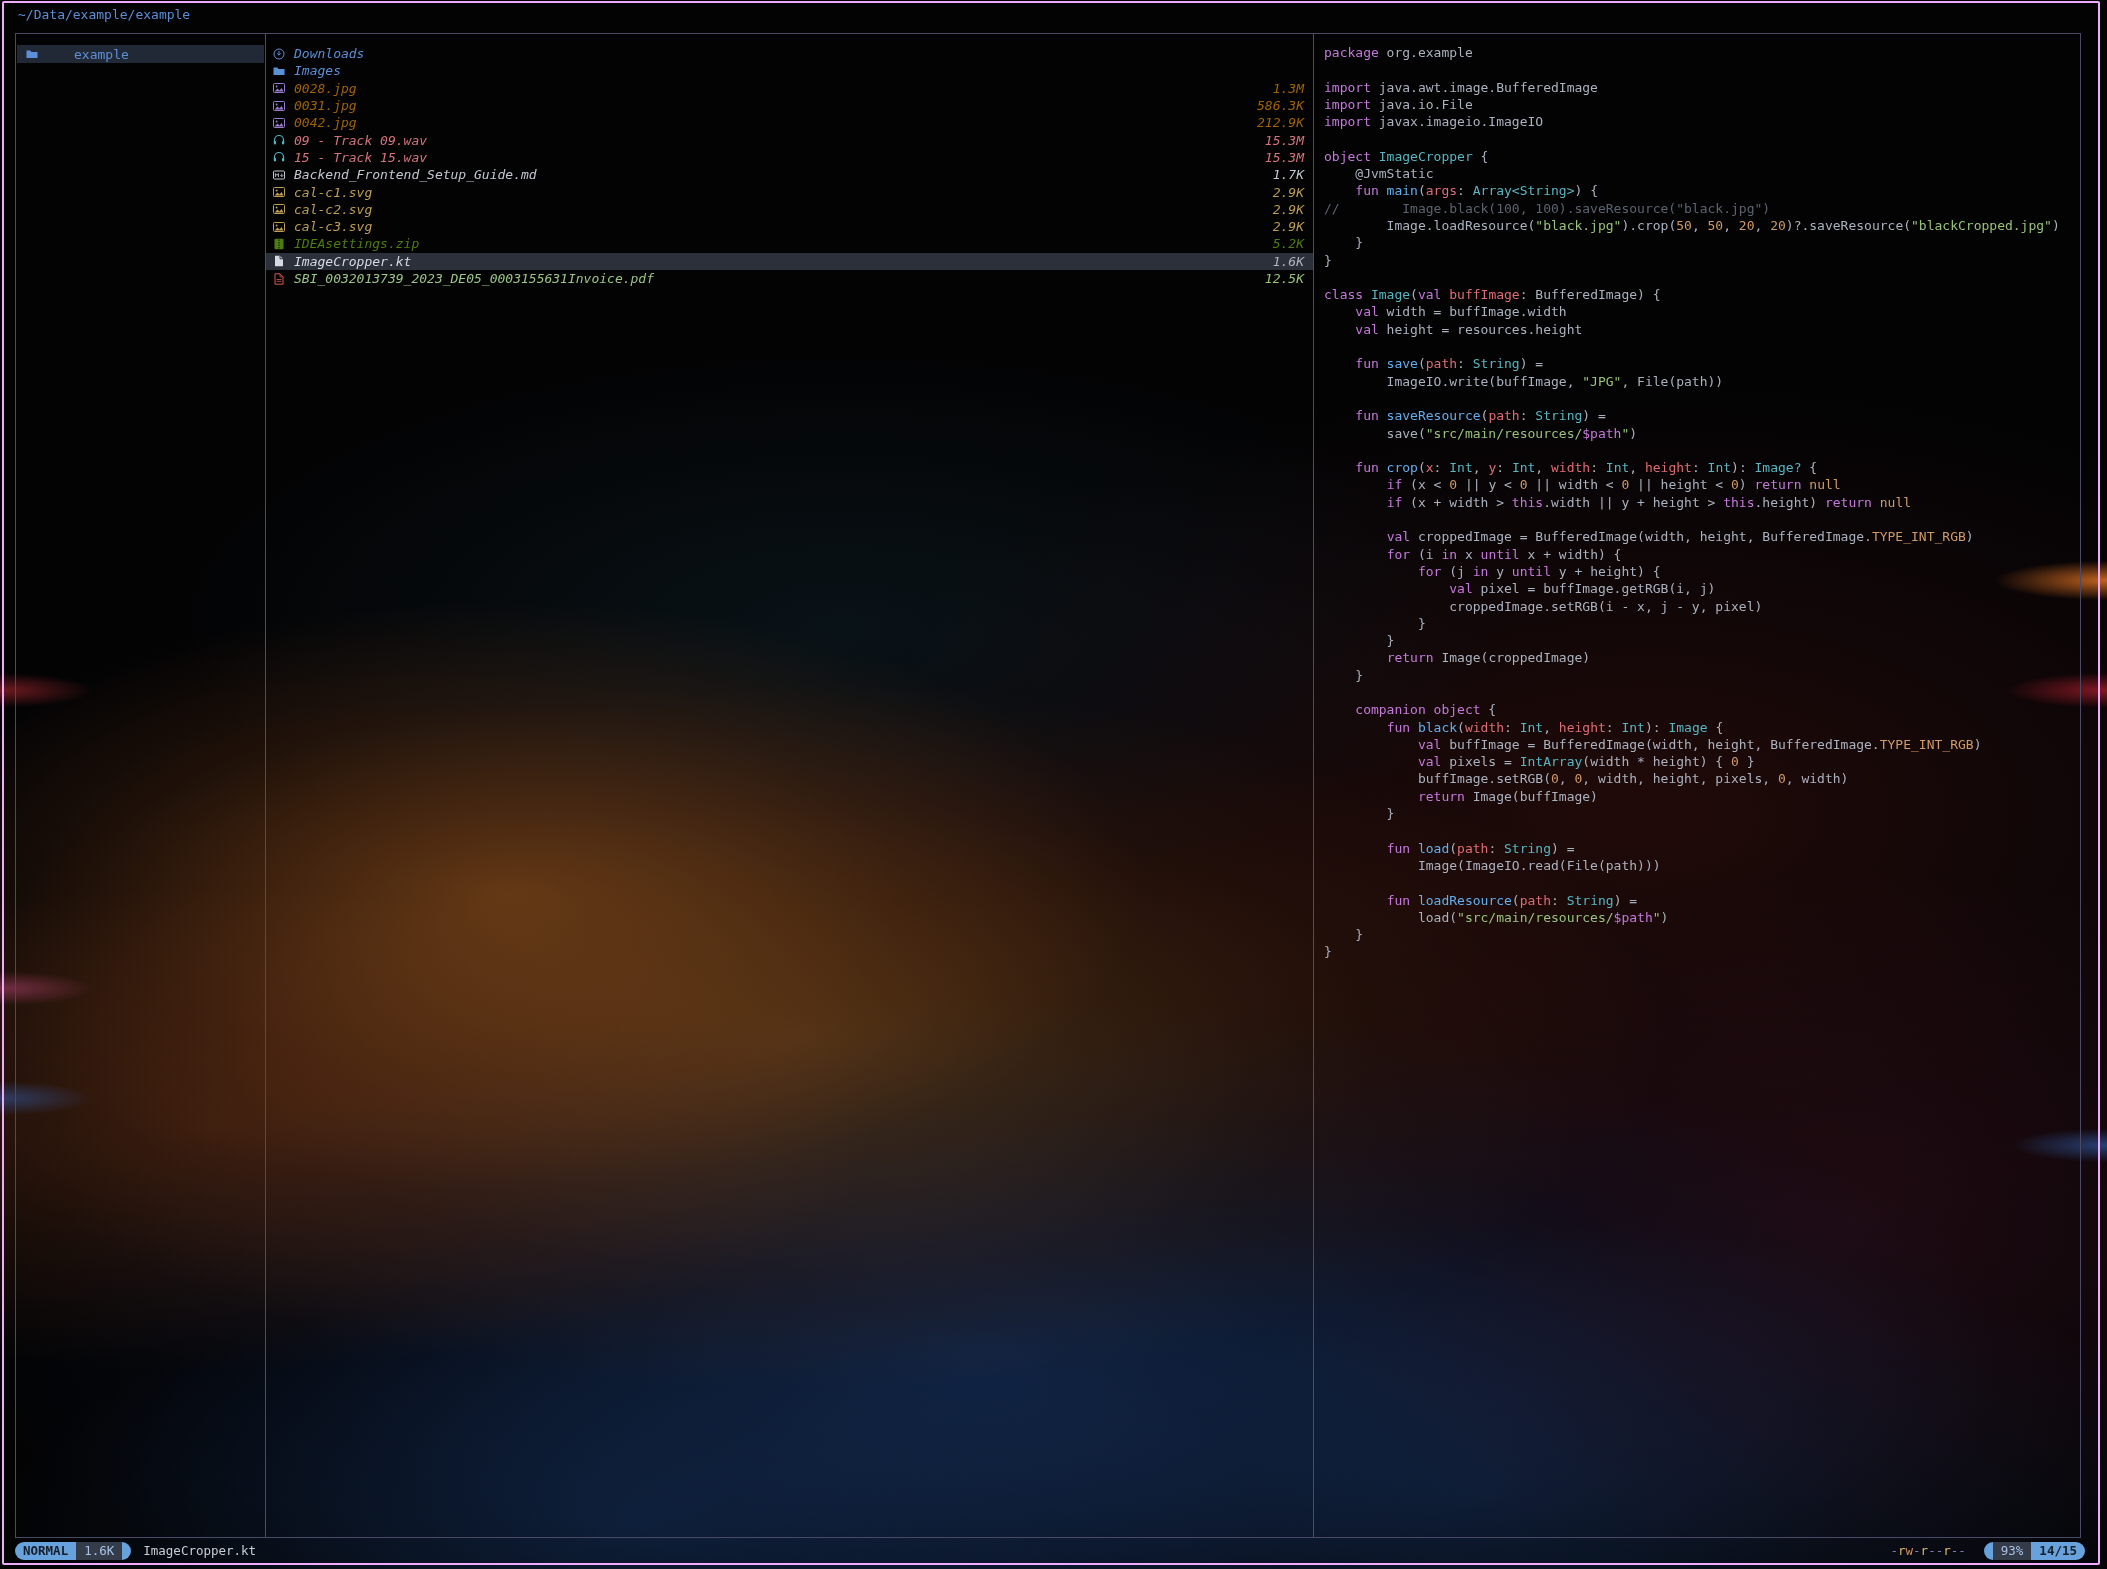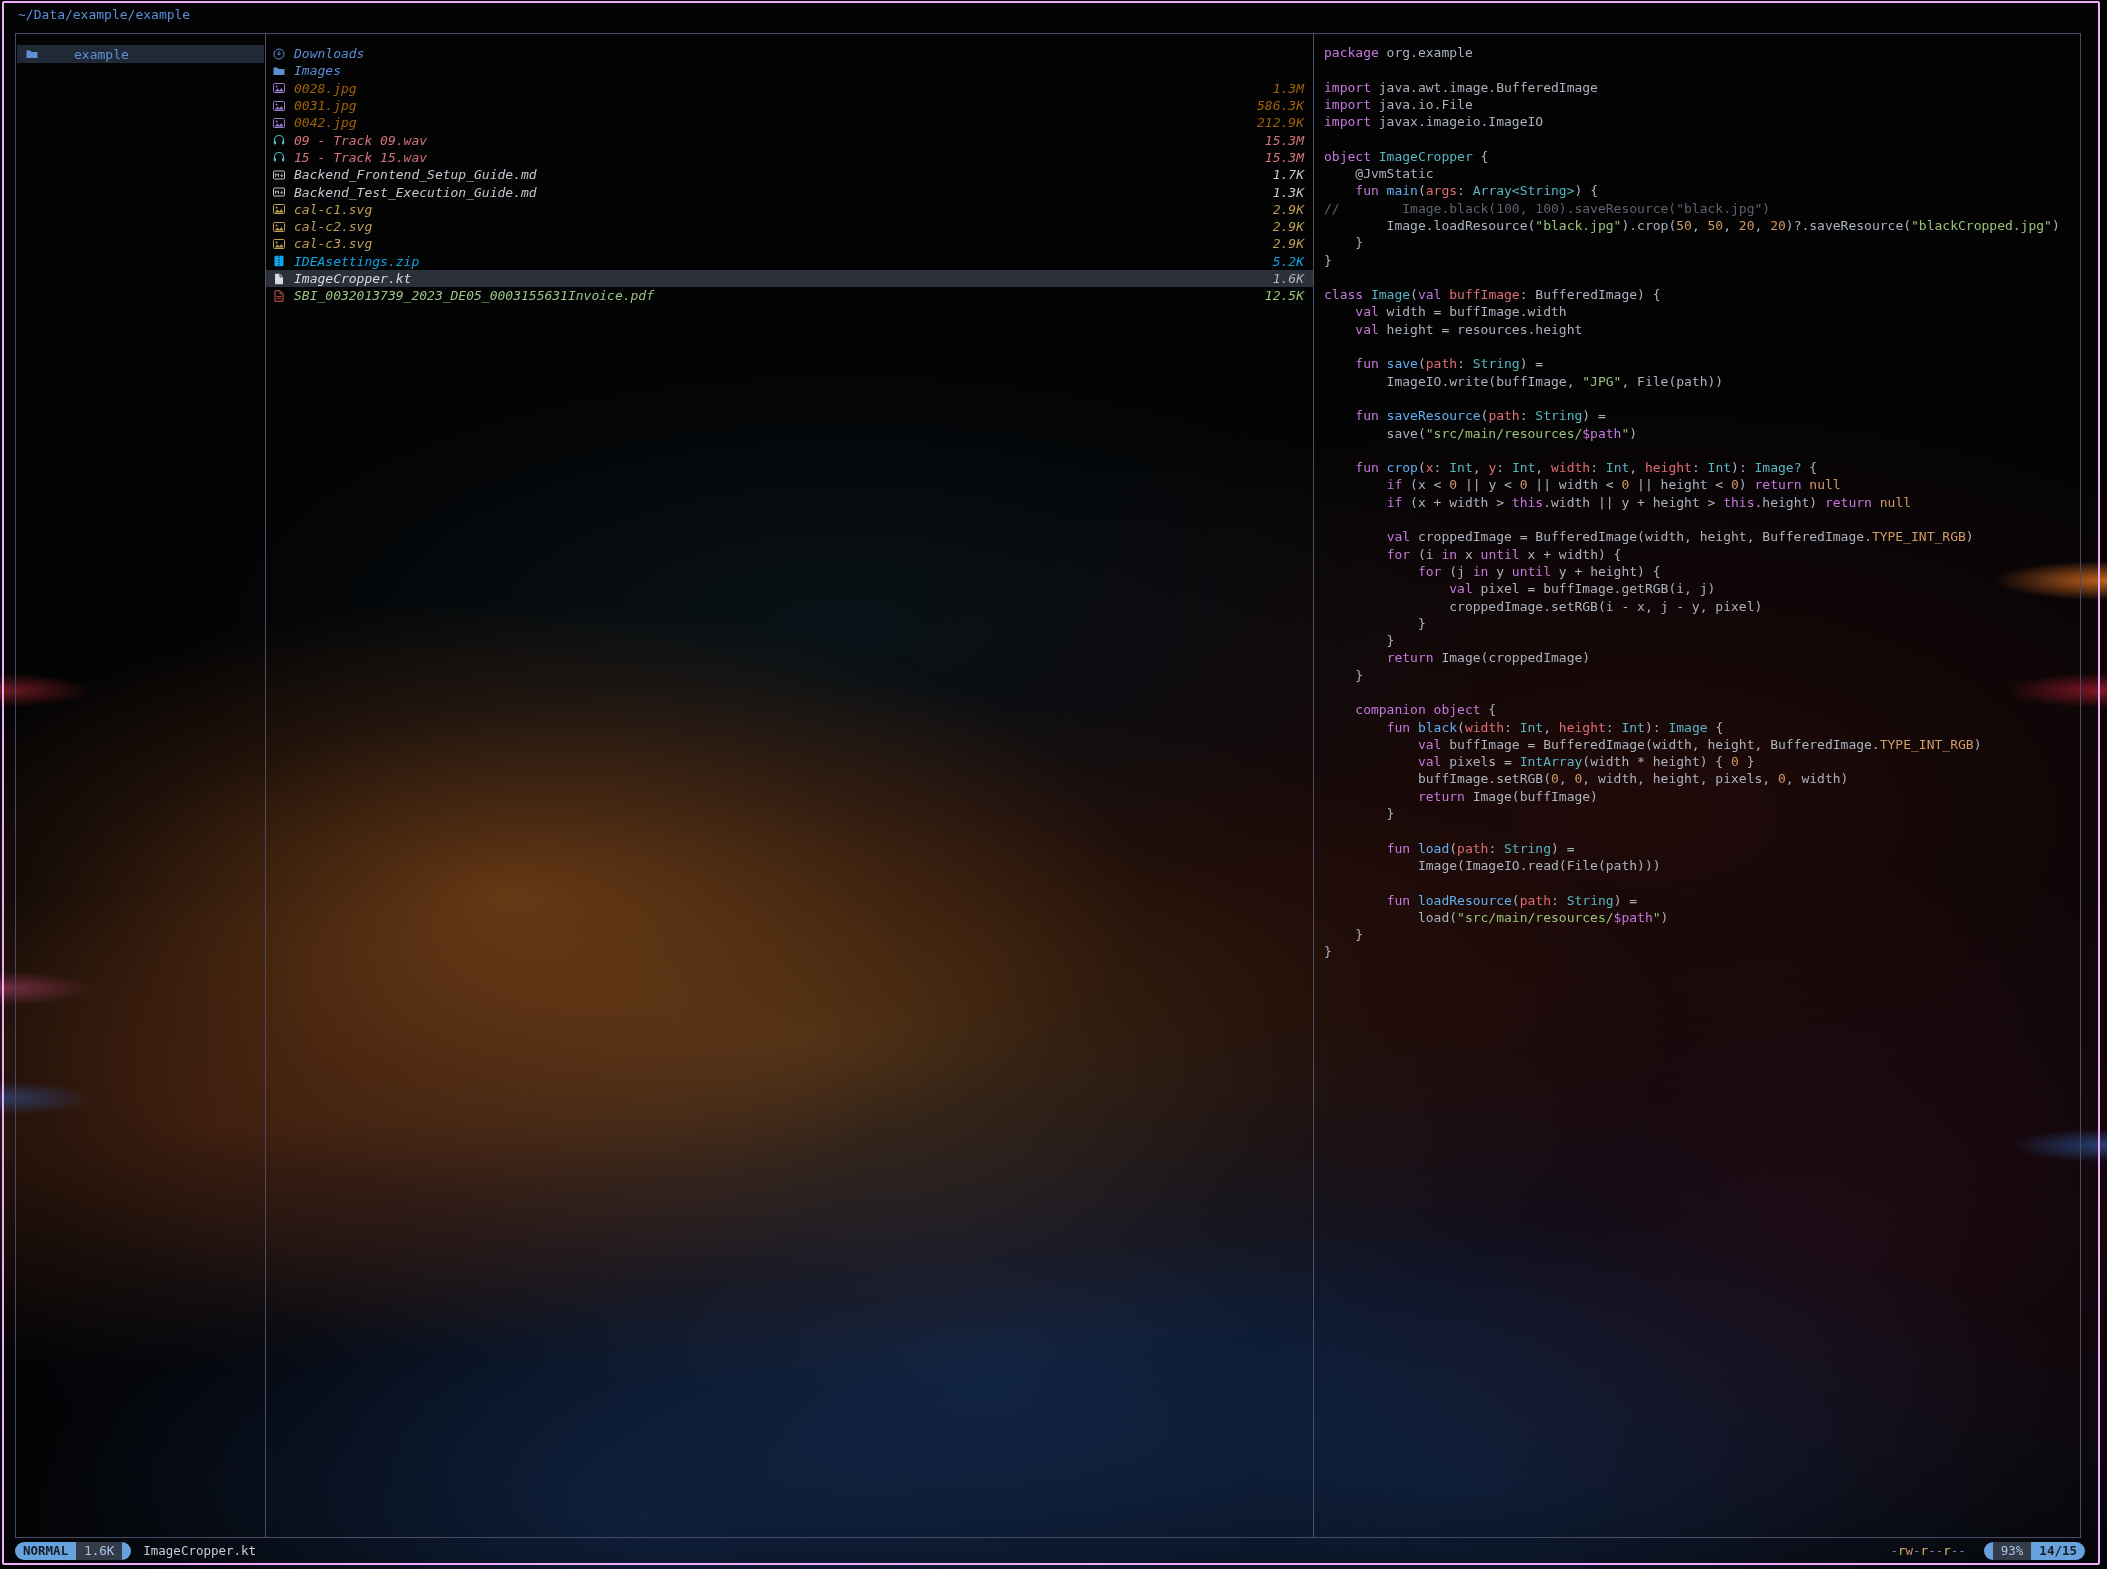--- a/index.html
+++ b/index.html
@@ -47,21 +47,21 @@
   .list-pane{position:absolute;left:250px;top:0;bottom:12px;width:1047px;padding-top:11px;box-sizing:border-box;font-style:italic;}
   .file-row{height:17.3px;display:flex;align-items:center;padding:0 9px 0 7px;}
   .file-row .icon{width:14px;margin-right:7px;display:inline-flex;align-items:center;}
   .file-row .fname{flex:1;white-space:nowrap;overflow:hidden;}
   .file-row .fsize{margin-left:12px;}
   .file-row.dir{color:#5b8fd6;}
   .file-row.img{color:#a16207;} .file-row.img .icon{color:#9a7bd0;}
   .file-row.audio{color:#d5737b;} .file-row.audio .icon{color:#4db8c4;}
   .file-row.doc{color:#c2c7d0;}
   .file-row.svg{color:#be9e55;}
-  .file-row.archive{color:#0ea5e9;}
+  .file-row.archive{color:#4d7c0f;}
   .file-row.kt{color:#c2c7d0;}
   .file-row.pdf{color:#9cc487;} .file-row.pdf .icon{color:#d15a4a;} .file-row.pdf .fsize{color:#98c379;}
   .file-row.selected{background:#2b303b;color:#d4dae4;}
   .file-row.selected .icon{color:#d4dae4;}
   .file-row.selected .fsize{color:#aeb4c0;}
   .icon svg{display:block;}
   
   .code-pane{position:absolute;left:1298px;top:0;bottom:0;right:0;padding:11px 0 0 10px;box-sizing:border-box;overflow:hidden;}
   .code-line{height:17.3px;white-space:pre;}
   .tk-k{color:#c678dd;} .tk-f{color:#61afef;} .tk-y{color:#56b6c2;}
@@ -180,31 +180,20 @@
         <div class="file-row doc">
           <span class="icon">
             <svg width="12" height="12" viewBox="0 0 12 12">
               <rect x="0.5" y="2" width="11" height="8" rx="1" fill="none" stroke="currentColor"></rect>
               <path d="M2.4 8V4.6l1.5 1.7 1.5-1.7V8" fill="none" stroke="currentColor" stroke-width="0.9"></path>
               <path d="M8.8 4.6v3m-1.4-1.4l1.4 1.4 1.4-1.4" fill="none" stroke="currentColor" stroke-width="0.9"></path>
             </svg>
           </span>
           <span class="fname">Backend_Frontend_Setup_Guide.md</span>
           <span class="fsize">1.7K</span>
-        </div>
-        <div class="file-row doc">
-          <span class="icon">
-            <svg width="12" height="12" viewBox="0 0 12 12">
-              <rect x="0.5" y="2" width="11" height="8" rx="1" fill="none" stroke="currentColor"></rect>
-              <path d="M2.4 8V4.6l1.5 1.7 1.5-1.7V8" fill="none" stroke="currentColor" stroke-width="0.9"></path>
-              <path d="M8.8 4.6v3m-1.4-1.4l1.4 1.4 1.4-1.4" fill="none" stroke="currentColor" stroke-width="0.9"></path>
-            </svg>
-          </span>
-          <span class="fname">Backend_Test_Execution_Guide.md</span>
-          <span class="fsize">1.3K</span>
         </div>
         <div class="file-row svg">
           <span class="icon">
             <svg width="12" height="12" viewBox="0 0 12 12">
               <rect x="0.5" y="1.5" width="11" height="9" rx="1" fill="none" stroke="currentColor"></rect>
               <circle cx="3.6" cy="4.4" r="1" fill="currentColor"></circle>
               <path d="M1.5 9.5l3-3 2 2 2-2.5 2 3.5z" fill="currentColor"></path>
             </svg>
           </span>
           <span class="fname">cal-c1.svg</span>

